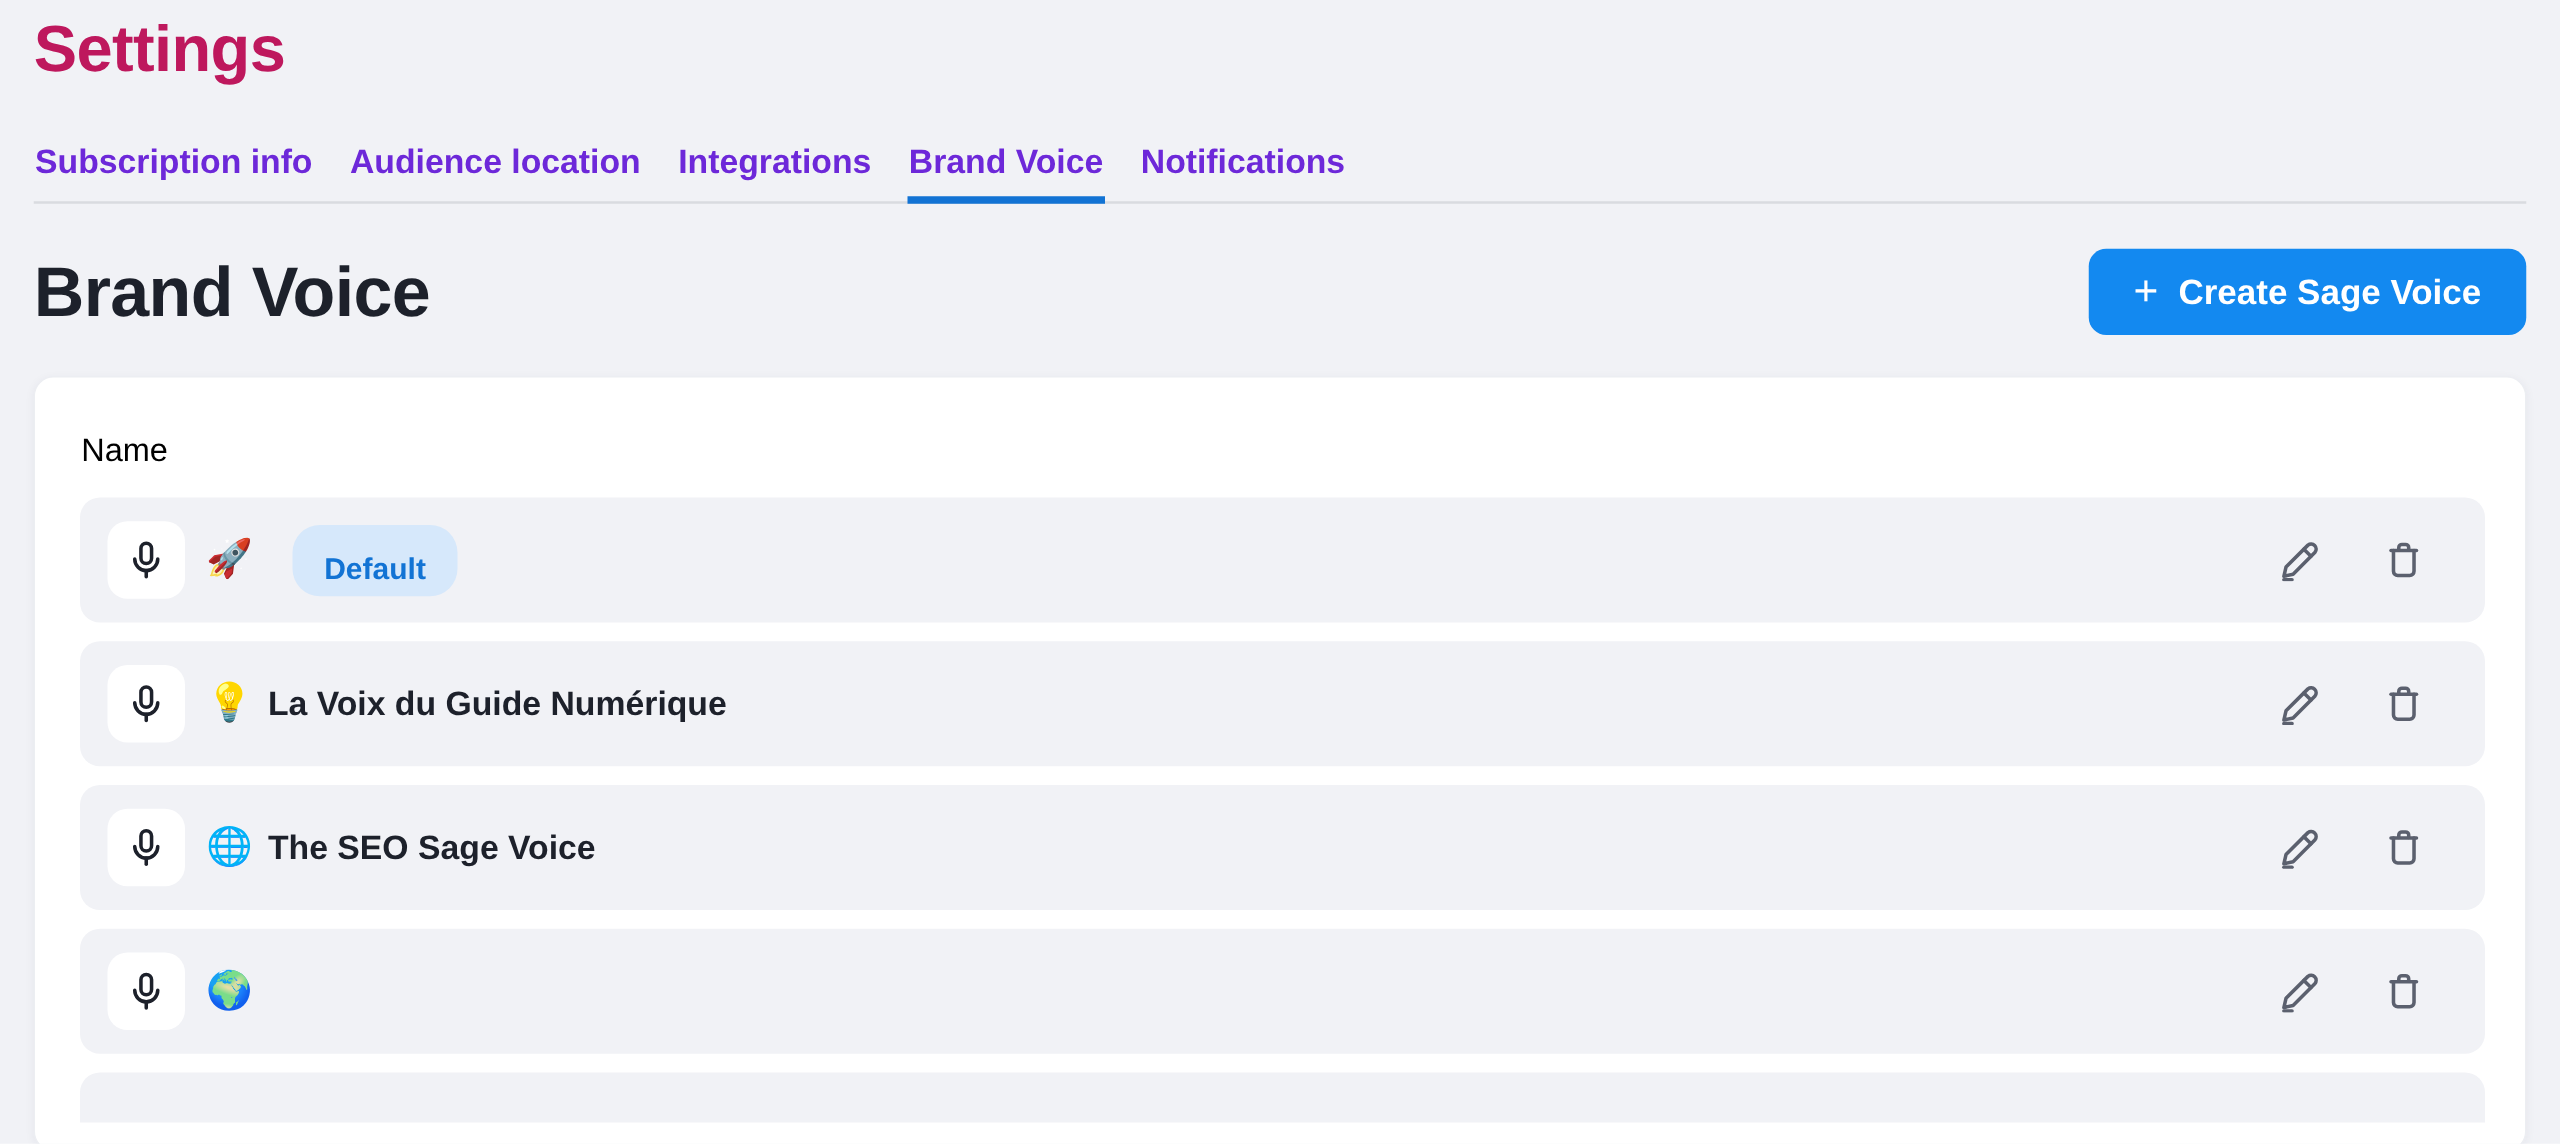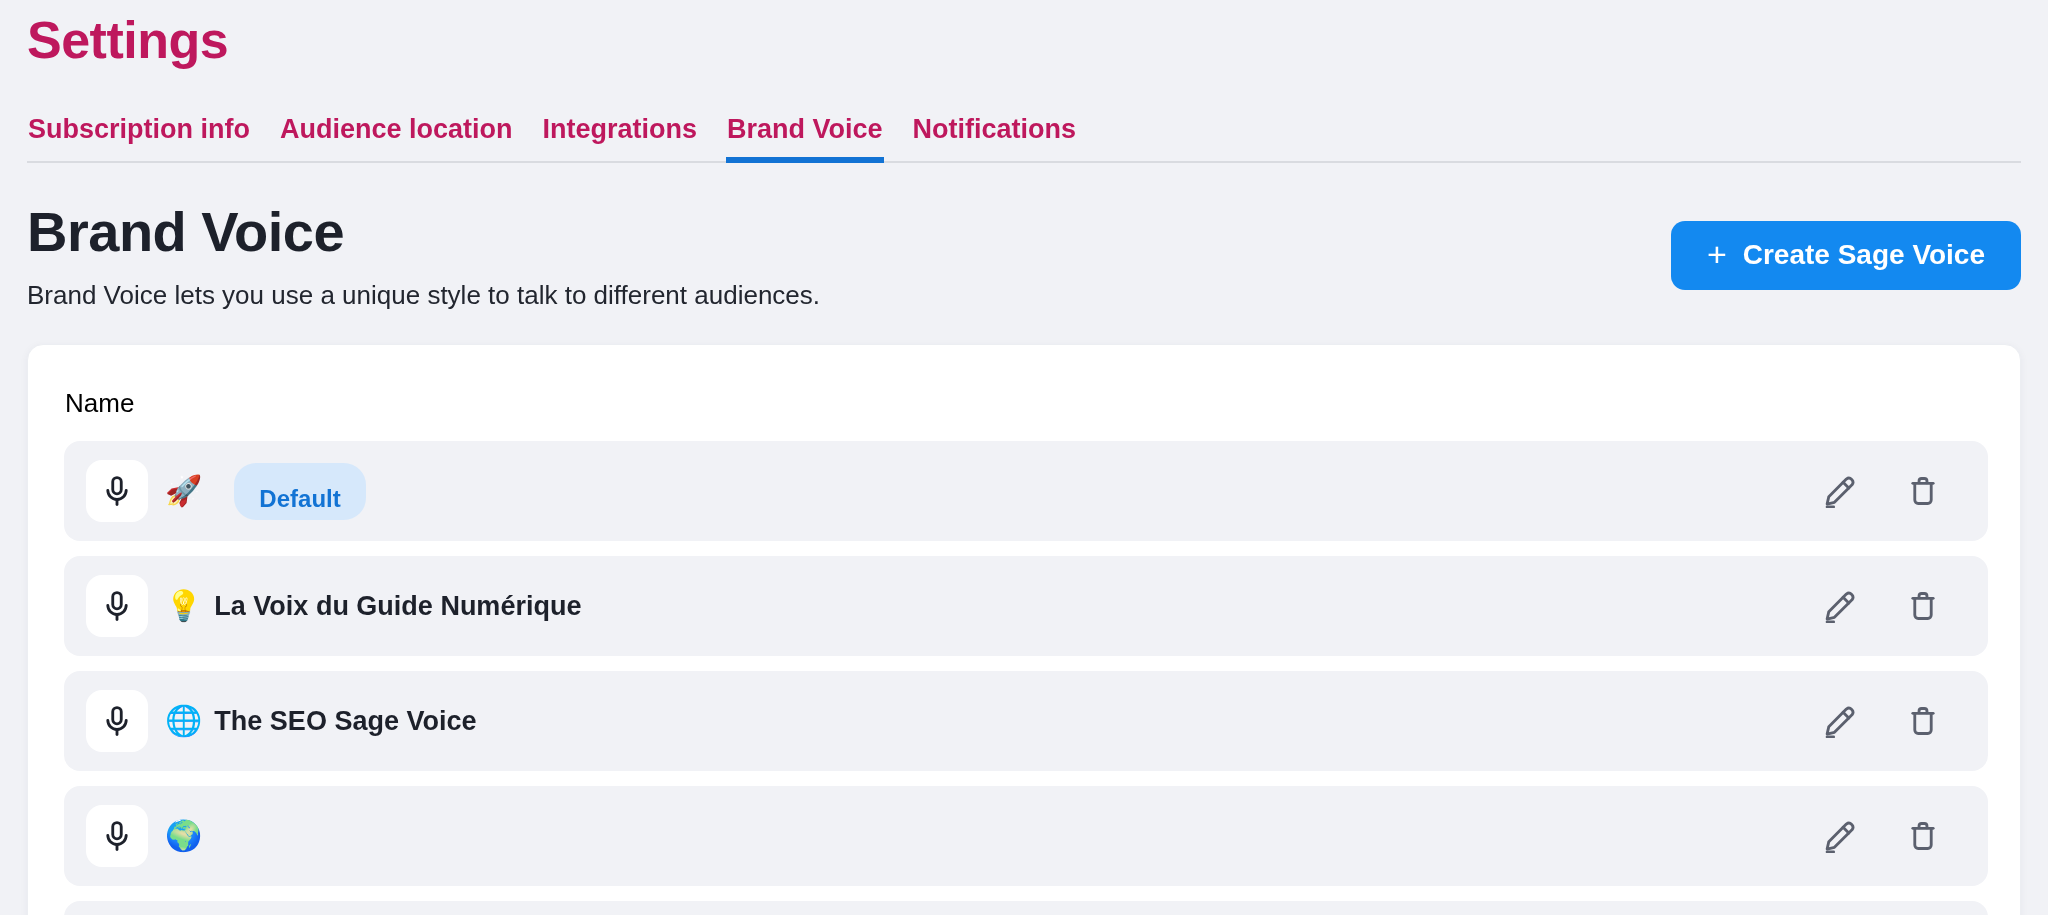--- a/index.html
+++ b/index.html
@@ -22,21 +22,21 @@
   
   .tabs {
     display: flex;
     gap: 28px;
     margin-top: 44px;
     border-bottom: 2px solid #d9dbe0;
   }
   .tab {
     font-size: 27px;
     font-weight: 700;
-    color: #be185d;
+    color: #6d28d9;
     padding: 0 1px 16px 1px;
     position: relative;
     cursor: pointer;
     white-space: nowrap;
   }
   .tab.active::after {
     content: "";
     position: absolute;
     left: 0; right: 0;
     bottom: -2px;
@@ -184,21 +184,20 @@
     <div class="tab">Subscription info</div>
     <div class="tab">Audience location</div>
     <div class="tab">Integrations</div>
     <div class="tab active">Brand Voice</div>
     <div class="tab">Notifications</div>
   </nav>
 
   <div class="section-head">
     <div>
       <h2 class="section-title">Brand Voice</h2>
-      <p class="section-desc">Brand Voice lets you use a unique style to talk to different audiences.</p>
     </div>
     <button class="create-btn">
       <span class="plus">+</span>
       <span>Create Sage Voice</span>
     </button>
   </div>
 
   <div class="card">
     <div class="col-header">Name</div>
 

